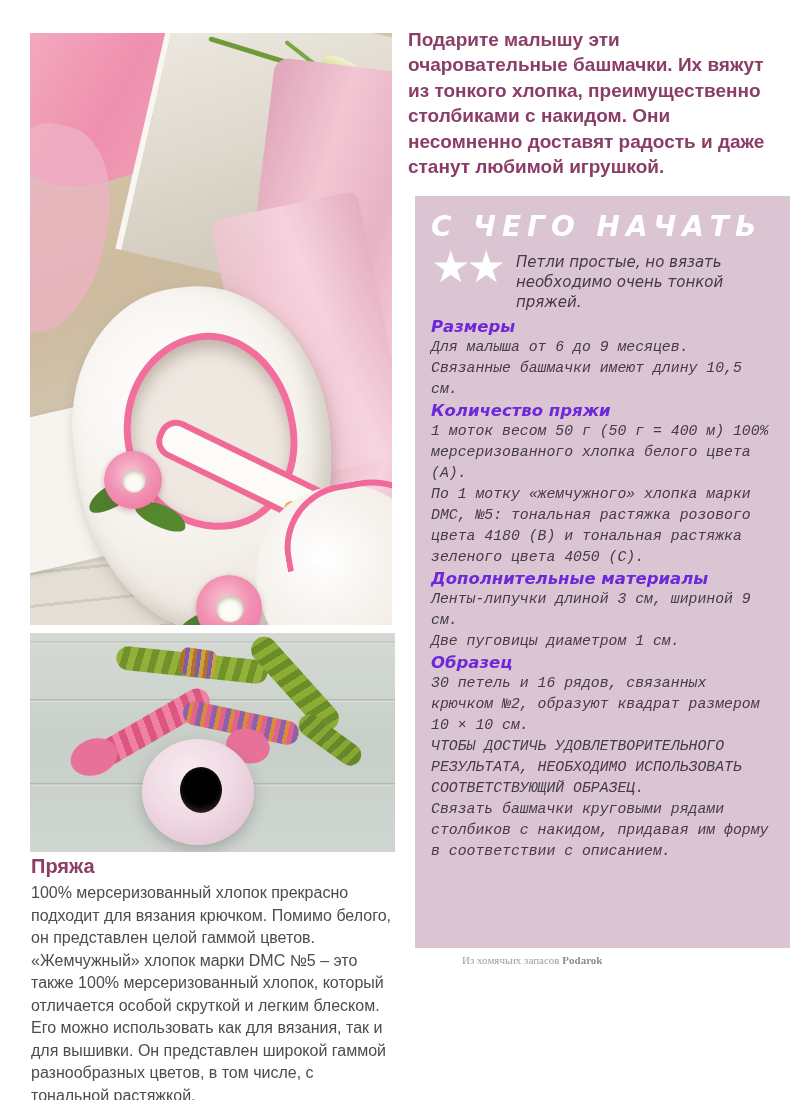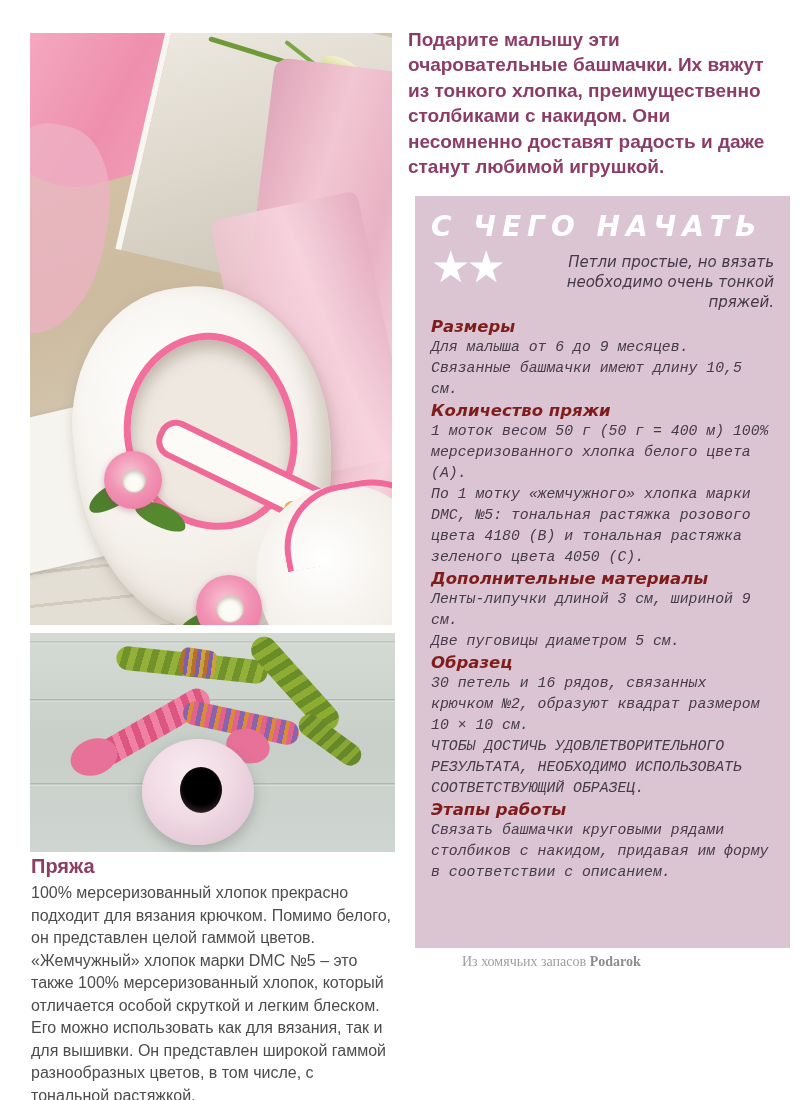--- a/index.html
+++ b/index.html
@@ -19,34 +19,34 @@
   }
   .panel-title{
     font-family:"DejaVu Sans",sans-serif;font-style:italic;
     font-size:28px;color:#ffffff;letter-spacing:6px;font-weight:600;
     margin:2px 0 6px 0;white-space:nowrap;
   }
   .stars-row{display:flex;align-items:flex-start;margin-bottom:4px;}
   .stars{font-size:44px;line-height:44px;color:#ffffff;letter-spacing:-4px;margin-right:14px;margin-top:-4px;}
   .star-note{
     font-family:"DejaVu Sans",sans-serif;font-style:italic;
-    font-size:15px;color:#44394a;line-height:20px;padding-top:3px;text-align:right;
+    font-size:15px;color:#44394a;line-height:20px;padding-top:3px;
   }
   .sec-h{
     font-family:"DejaVu Sans",sans-serif;font-style:italic;font-weight:bold;
-    font-size:16.5px;color:#7f1d1d;line-height:21px;margin-top:0;
+    font-size:16.5px;color:#6d28d9;line-height:21px;margin-top:0;
   }
   .sec-l{
     font-family:Liberation Mono, monospace;font-style:italic;
     font-size:14.8px;color:#453b4a;line-height:21px;
   }
   
   .caption{
     position:absolute;left:462px;top:954px;
-    font-family:"Liberation Serif",serif;font-size:14px;color:#9e9e9e;
+    font-family:"Liberation Serif",serif;font-size:11px;color:#9e9e9e;
   }
   .caption b{color:#8d8d8d;}
   
   .yarn-head{
     position:absolute;left:31px;top:855px;
     font-size:20px;font-weight:bold;color:#8d3f63;text-align:center;
   }
   .yarn-text{
     position:absolute;left:31px;top:882px;width:362px;
     font-size:16px;color:#4c4c4c;line-height:22.5px;
@@ -157,25 +157,24 @@
     </div>
     <div>
         <div class="sec-h">Размеры</div>
         <div class="sec-l">Для малыша от 6 до 9 месяцев.</div>
         <div class="sec-l">Связанные башмачки имеют длину 10,5 см.</div>
         <div class="sec-h">Количество пряжи</div>
         <div class="sec-l">1 моток весом 50 г (50 г = 400 м) 100% мерсеризованного хлопка белого цвета (А).</div>
         <div class="sec-l">По 1 мотку «жемчужного» хлопка марки DMC, №5: тональная растяжка розового цвета 4180 (В) и тональная растяжка зеленого цвета 4050 (С).</div>
         <div class="sec-h">Дополнительные материалы</div>
         <div class="sec-l">Ленты-липучки длиной 3 см, шириной 9 см.</div>
-        <div class="sec-l">Две пуговицы диаметром 5 см.</div>
+        <div class="sec-l">Две пуговицы диаметром 1 см.</div>
         <div class="sec-h">Образец</div>
         <div class="sec-l">30 петель и 16 рядов, связанных крючком №2, образуют квадрат размером 10 × 10 см.</div>
         <div class="sec-l">ЧТОБЫ ДОСТИЧЬ УДОВЛЕТВОРИТЕЛЬНОГО РЕЗУЛЬТАТА, НЕОБХОДИМО ИСПОЛЬЗОВАТЬ СООТВЕТСТВУЮЩИЙ ОБРАЗЕЦ.</div>
-        <div class="sec-h">Этапы работы</div>
         <div class="sec-l">Связать башмачки круговыми рядами столбиков с накидом, придавая им форму в соответствии с описанием.</div>
       </div>
   </div>
 
   <div class="caption"><span>Из хомячьих запасов </span><b>Podarok</b></div>
 
   <div class="photo2">
     <div class="p2-bg"></div>
     <div class="p2-groove g3"></div>
     <div class="p2-groove g1"></div>

